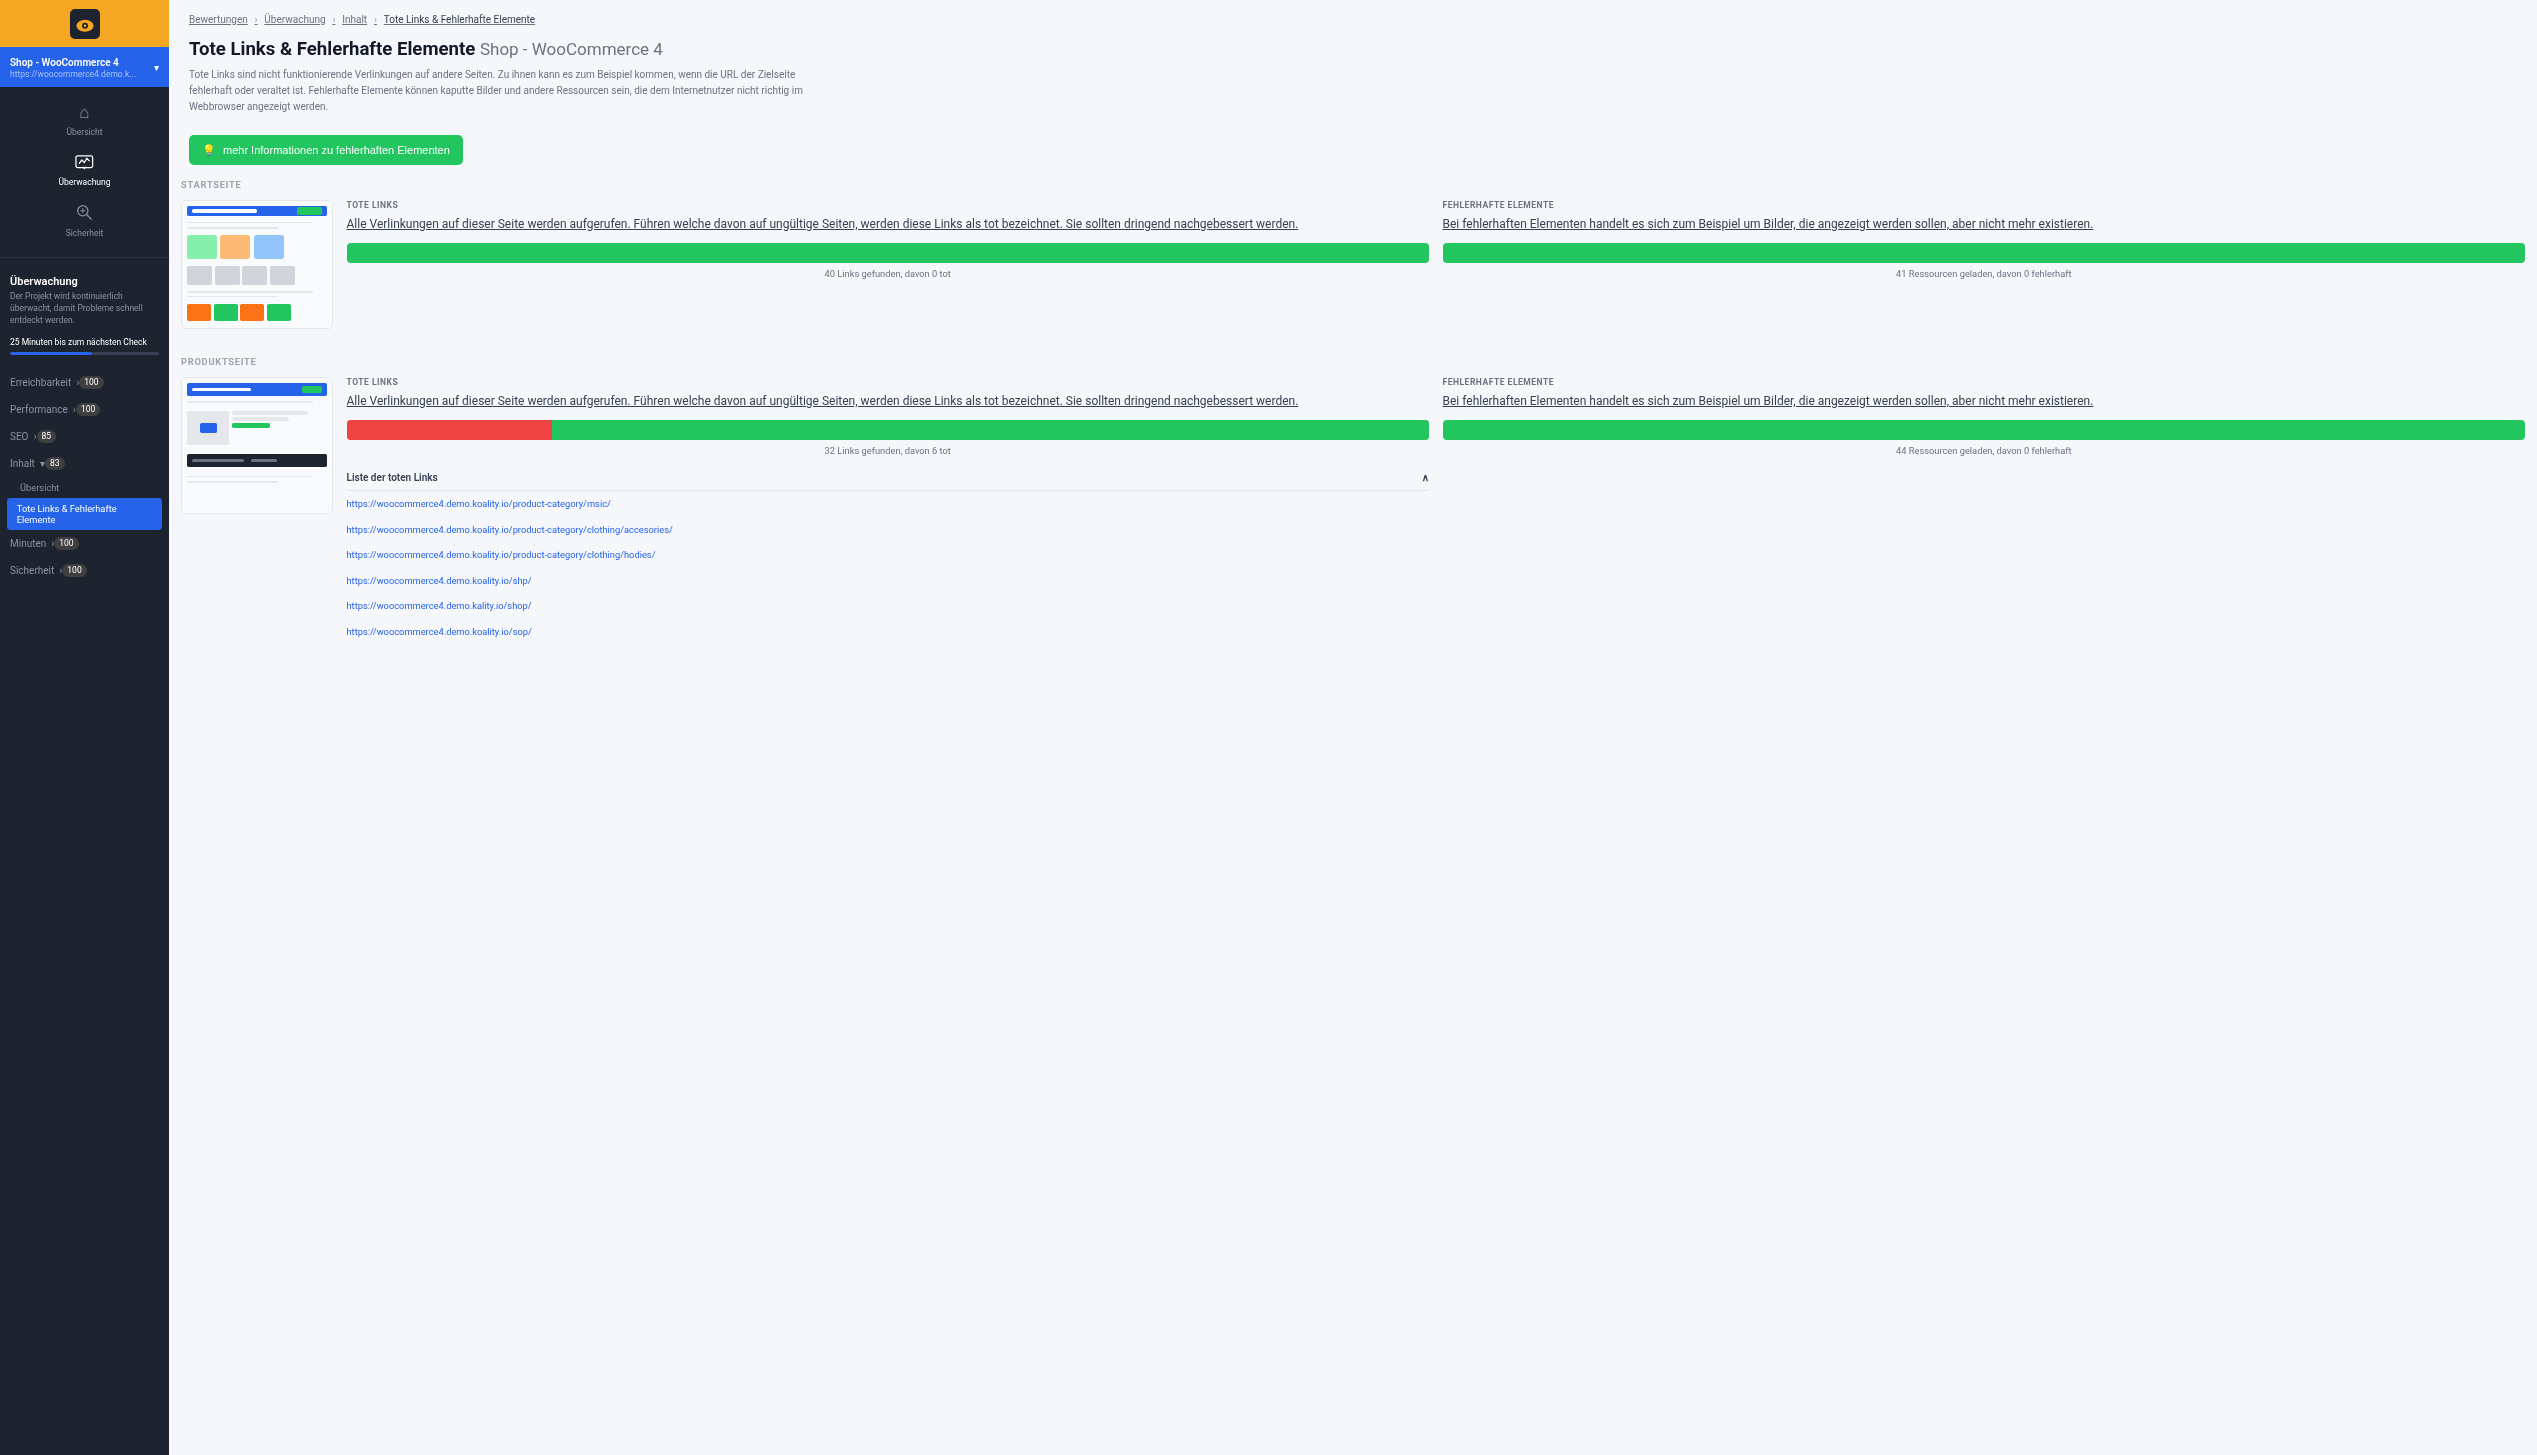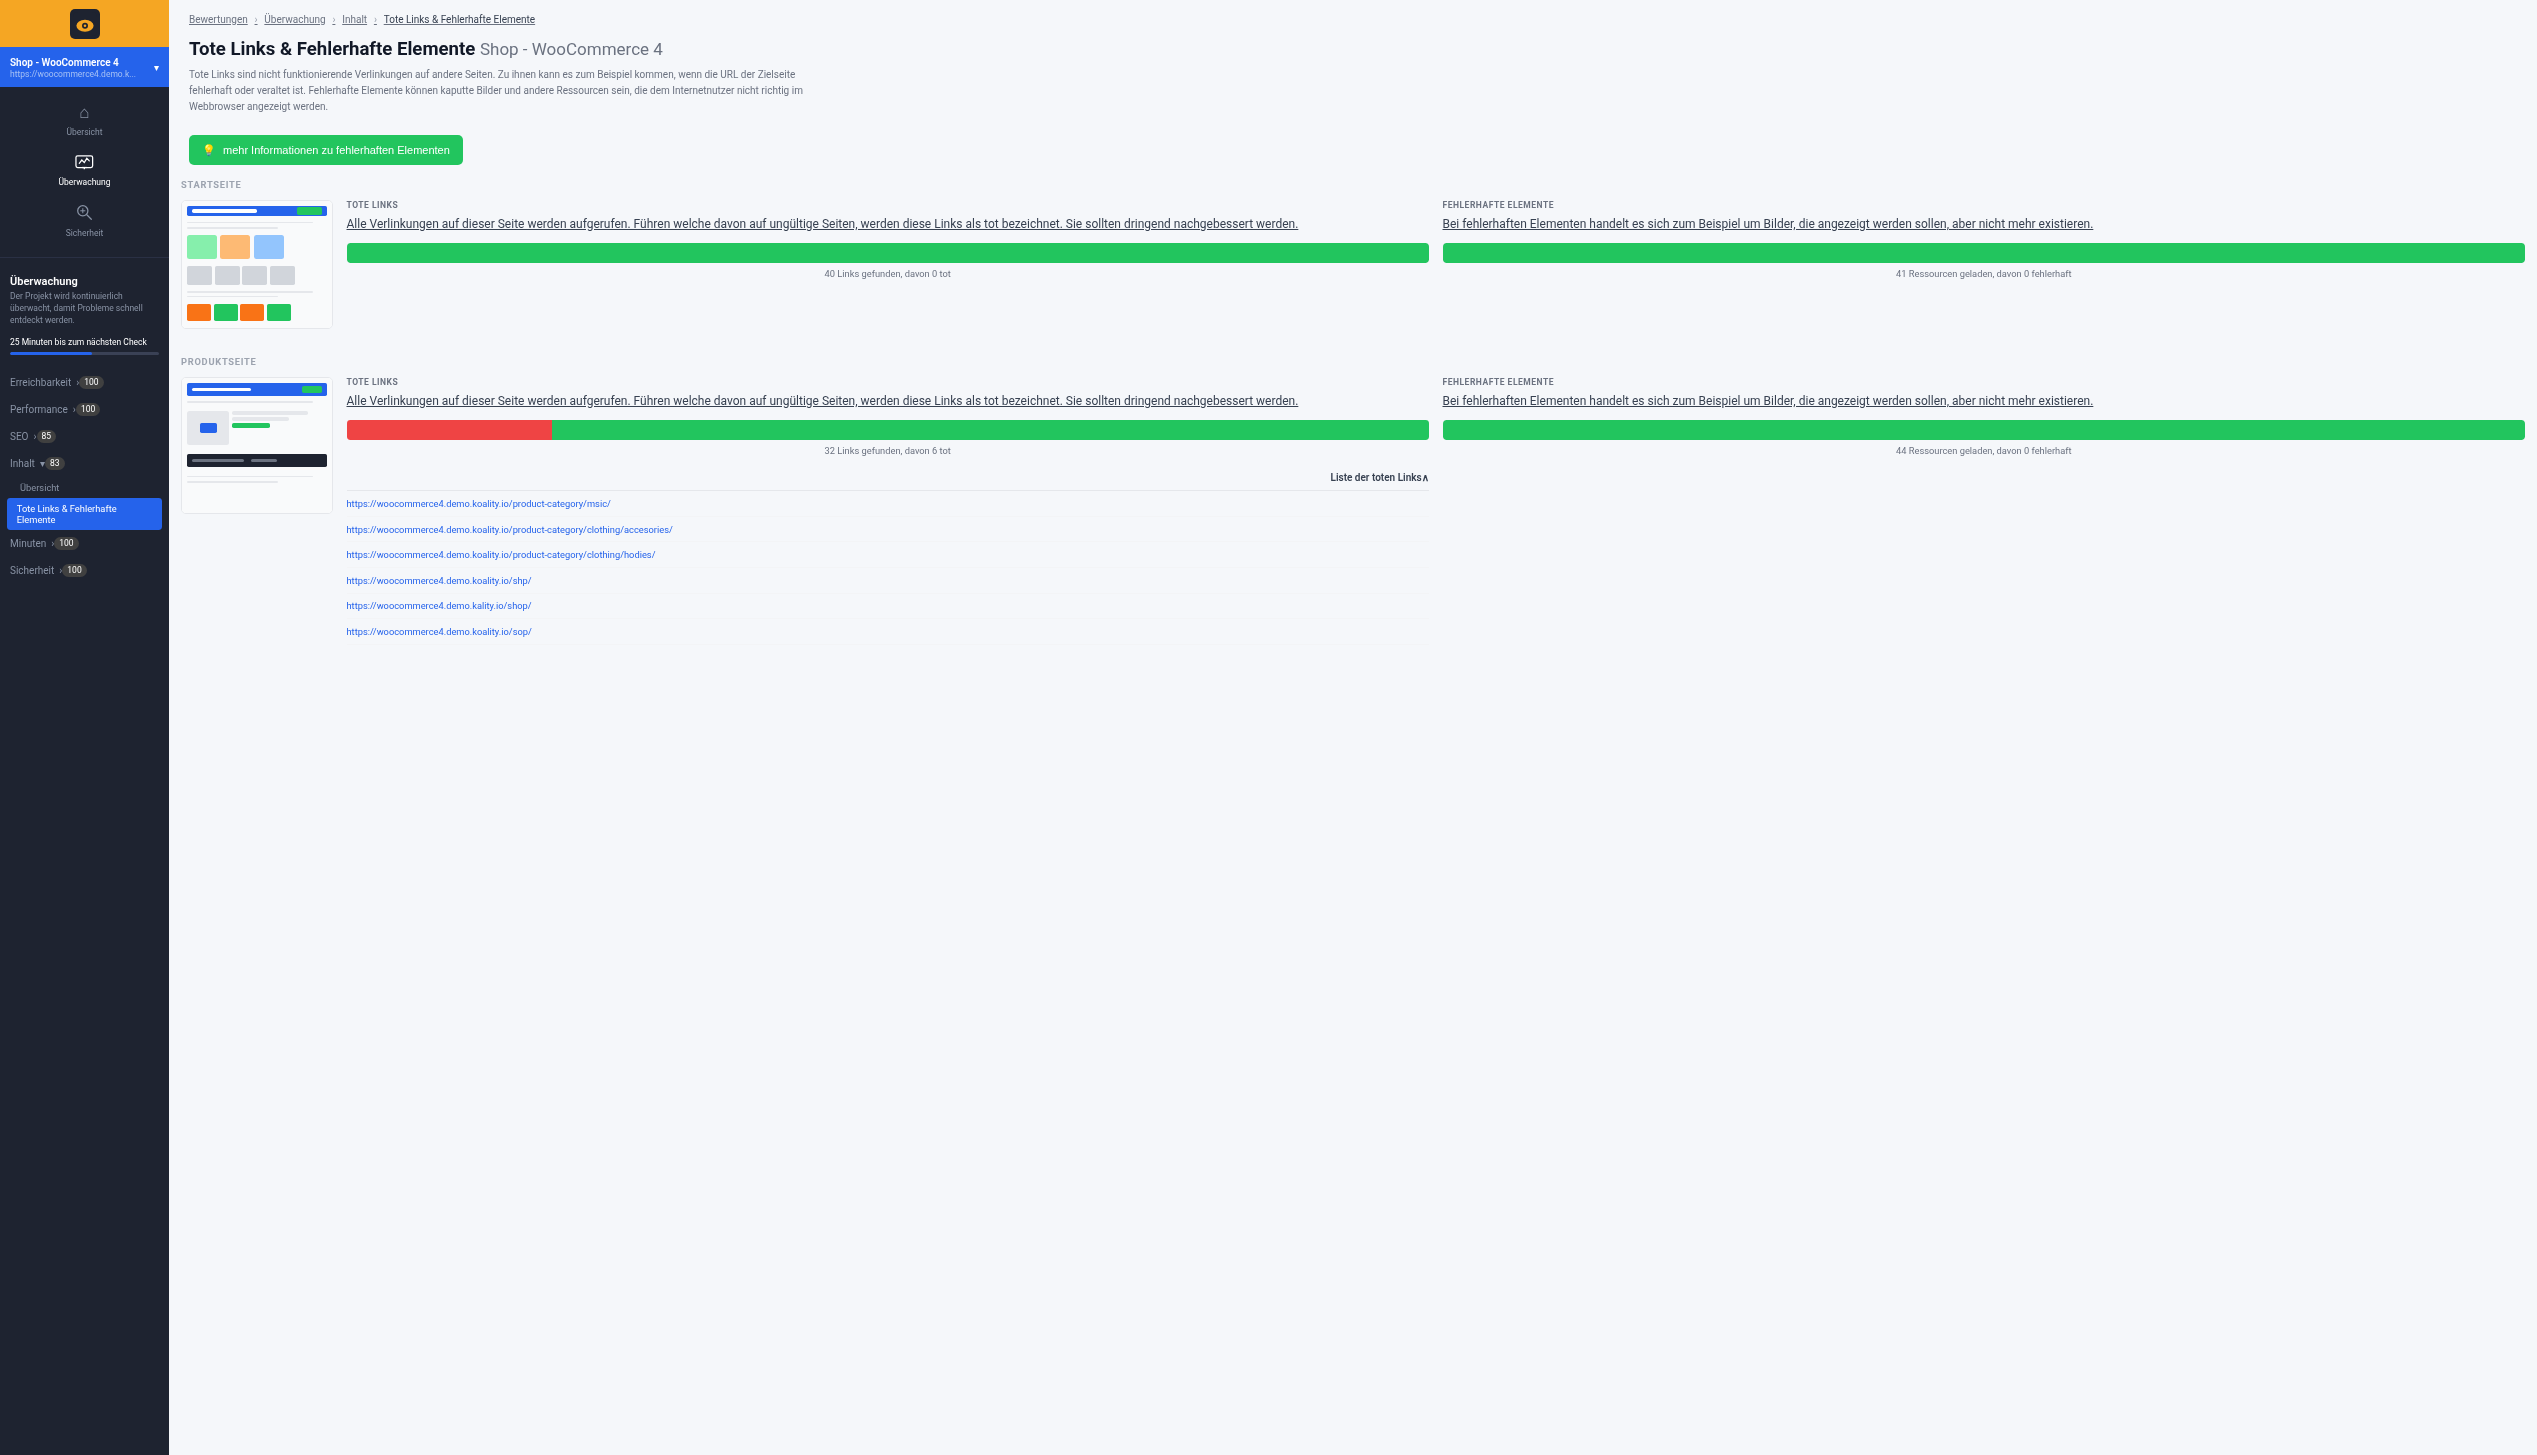--- a/index.html
+++ b/index.html
@@ -72,21 +72,21 @@
     .page-metrics { flex: 1; display: flex; gap: 13.5px; }
     .metric-card { flex: 1; }
     .metric-title { font-size: 8.5px; font-weight: 700; color: #6b7280; letter-spacing: 0.06em; text-transform: uppercase; margin-bottom: 5px; }
     .metric-desc { font-size: 12px; color: #374151; line-height: 1.5; margin-bottom: 10px; text-decoration: underline; }
     .progress-bar-container { height: 20px; background: #e5e7eb; border-radius: 3.4px; overflow: hidden; margin-bottom: 5px; }
     .progress-bar-fill { height: 100%; border-radius: 3.4px; }
     .progress-bar-fill.green { background: #22c55e; }
     .progress-label { font-size: 9.3px; color: #6b7280; text-align: center; }
 
     .dead-links-section { margin-top: 10px; }
-    .dead-links-header { display: flex; align-items: center; justify-content: flex-end; padding: 6.8px 0; cursor: pointer; color: #374151; font-size: 10px; font-weight: 600; border-bottom: 0.8px solid #e5e7eb; }
+    .dead-links-header { display: flex; align-items: center; justify-content: space-between; padding: 6.8px 0; cursor: pointer; color: #374151; font-size: 10px; font-weight: 600; border-bottom: 0.8px solid #e5e7eb; }
     .dead-links-list { }
     .dead-link-item { padding: 6.8px 0; font-size: 9.3px; color: #2563eb; border-bottom: 0.8px solid #f3f4f6; cursor: pointer; }
 
     .combined-bar { display: flex; height: 20px; border-radius: 3.4px; overflow: hidden; }
     .combined-bar .red-part { background: #ef4444; }
     .combined-bar .green-part { background: #22c55e; flex: 1; }
   </style>
 </head>
 <body>
 

